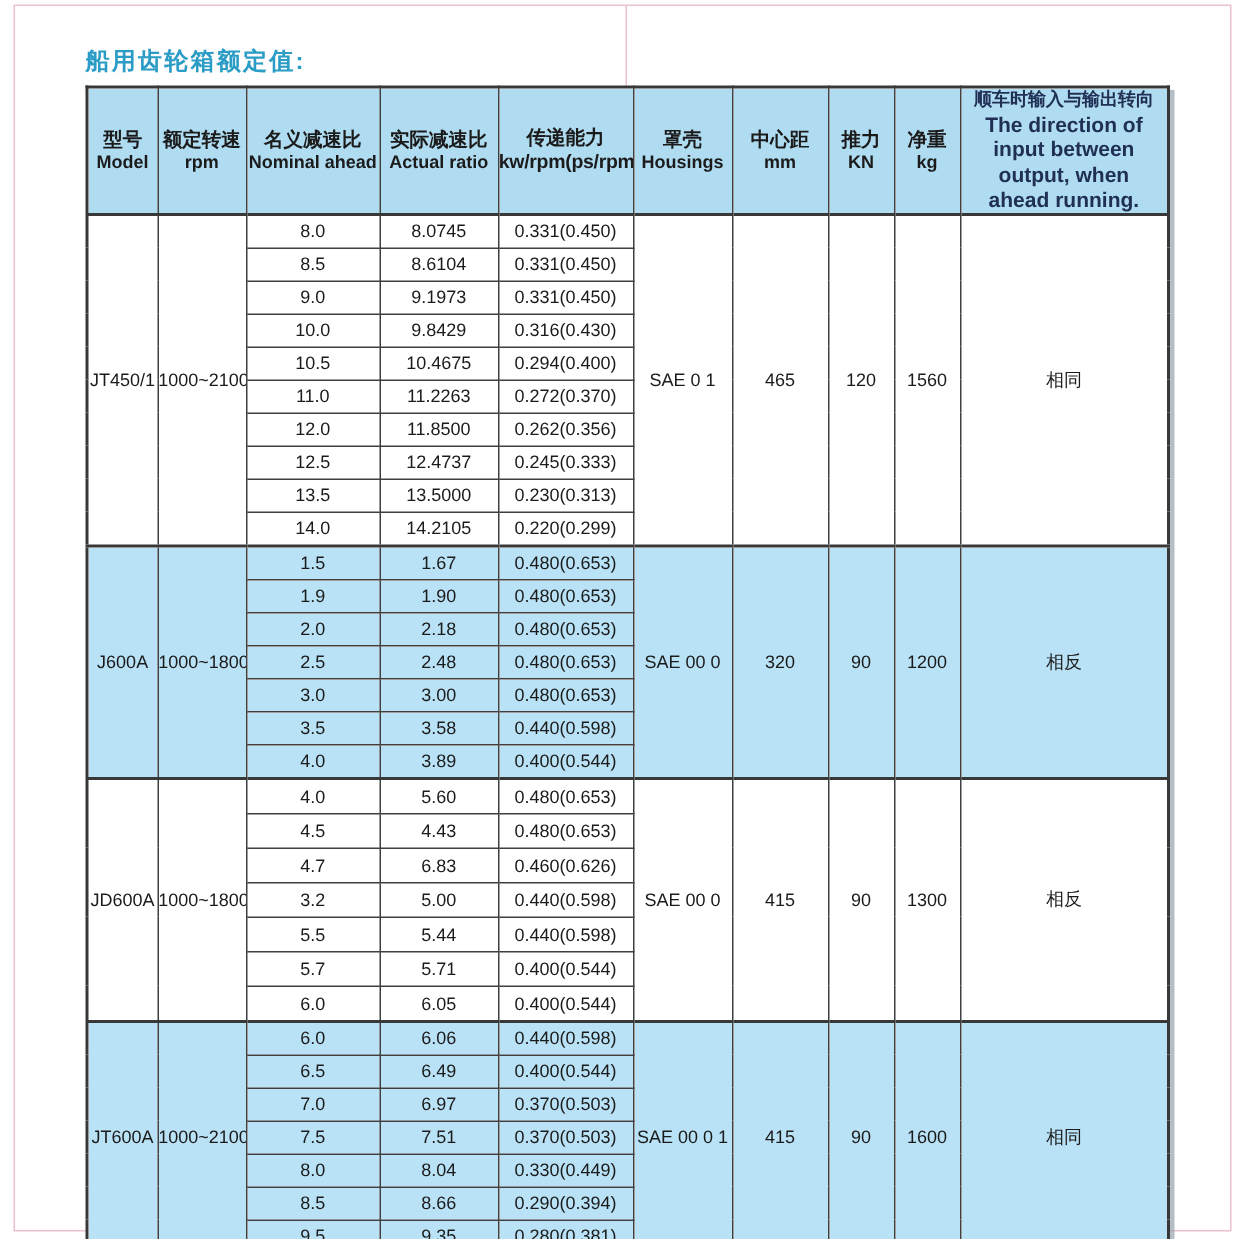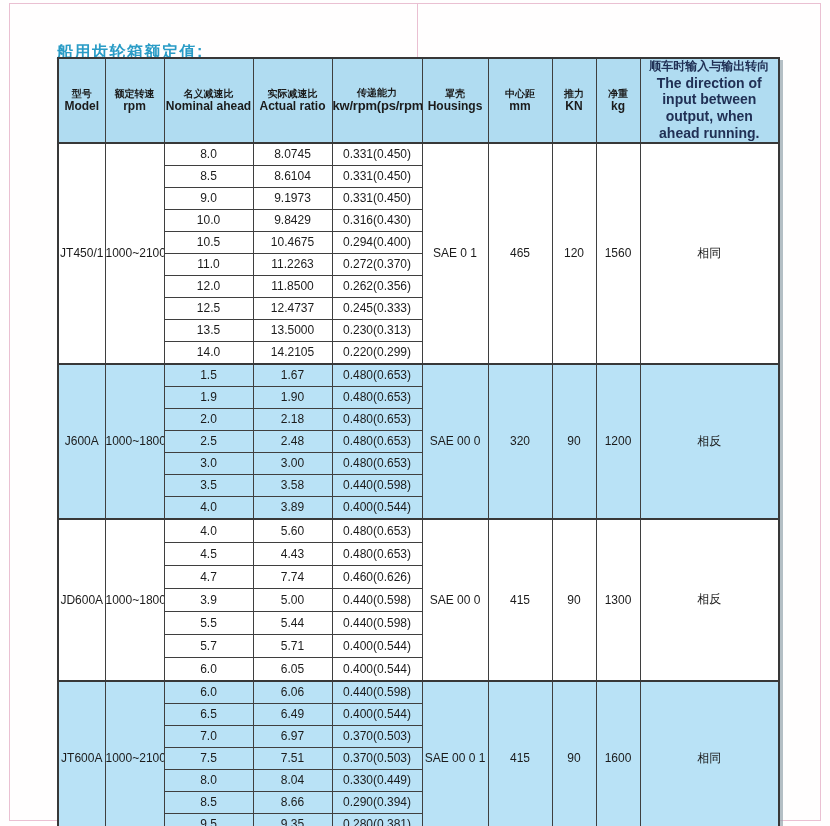--- a/index.html
+++ b/index.html
@@ -19,41 +19,41 @@
   .page{position:relative;width:830px;height:826px;background:#fffefe;overflow:hidden;}
   .pink-frame{
     position:absolute;inset:3px 9px 5px 9px;
     border:1px solid var(--pink);
     pointer-events:none;
   }
   .fold-line{position:absolute;left:417px;width:1px;background:var(--pink);}
   .fold-top{top:4px;height:53px;}
   .fold-bottom{top:763px;height:57px;}
   .title{
-    position:absolute;left:57px;top:42px;margin:0;
+    position:absolute;left:57px;top:31px;margin:0;
     font-size:16px;font-weight:bold;letter-spacing:1.5px;
     color:var(--accent);
   }
   table.ratings{
     position:absolute;left:57px;top:57px;width:721px;
     border-collapse:collapse;table-layout:fixed;
     background:#ffffff;
     border:2px solid #383838;
     box-shadow:3px 3px 0 rgba(140,156,166,0.65);
   }
   .ratings th,.ratings td{
     border:1px solid var(--grid);
     text-align:center;vertical-align:middle;
     padding:0;overflow:hidden;
   }
   .ratings thead th{
     background:var(--header-bg);
     height:40px;border-bottom:2px solid #383838;
   }
-  .ratings th .zh{display:block;font-size:10px;font-weight:bold;line-height:1.3;}
+  .ratings th .zh{display:block;font-size:13px;font-weight:bold;line-height:1.3;}
   .ratings th .en{display:block;font-size:12px;font-weight:bold;line-height:1.15;}
   .ratings th.capacity .en{font-size:13px;letter-spacing:-0.2px;}
   .ratings th.dir .zh{font-size:12px;color:#203055;line-height:1.3;}
   .ratings th.dir .en{font-size:14px;color:#203055;font-weight:bold;line-height:1.2;padding:0 4px;}
   .ratings td{font-size:12px;height:21px;background:#ffffff;}
   .ratings tr.g2 td{height:22px;}
   .ratings tr.hl td{background:var(--hl-bg);}
   .ratings tr.grp-top td{border-top:2px solid #383838;}
   .ratings tr.strip td{height:6px;font-size:0;line-height:0;}
 </style>
@@ -236,25 +236,25 @@
           <td rowspan="7">1300</td>
           <td rowspan="7">相反</td>
         </tr>
         <tr class="g2">
           <td>4.5</td>
           <td>4.43</td>
           <td>0.480(0.653)</td>
         </tr>
         <tr class="g2">
           <td>4.7</td>
-          <td>7.74</td>
+          <td>6.83</td>
           <td>0.460(0.626)</td>
         </tr>
         <tr class="g2">
-          <td>3.9</td>
+          <td>3.2</td>
           <td>5.00</td>
           <td>0.440(0.598)</td>
         </tr>
         <tr class="g2">
           <td>5.5</td>
           <td>5.44</td>
           <td>0.440(0.598)</td>
         </tr>
         <tr class="g2">
           <td>5.7</td>

